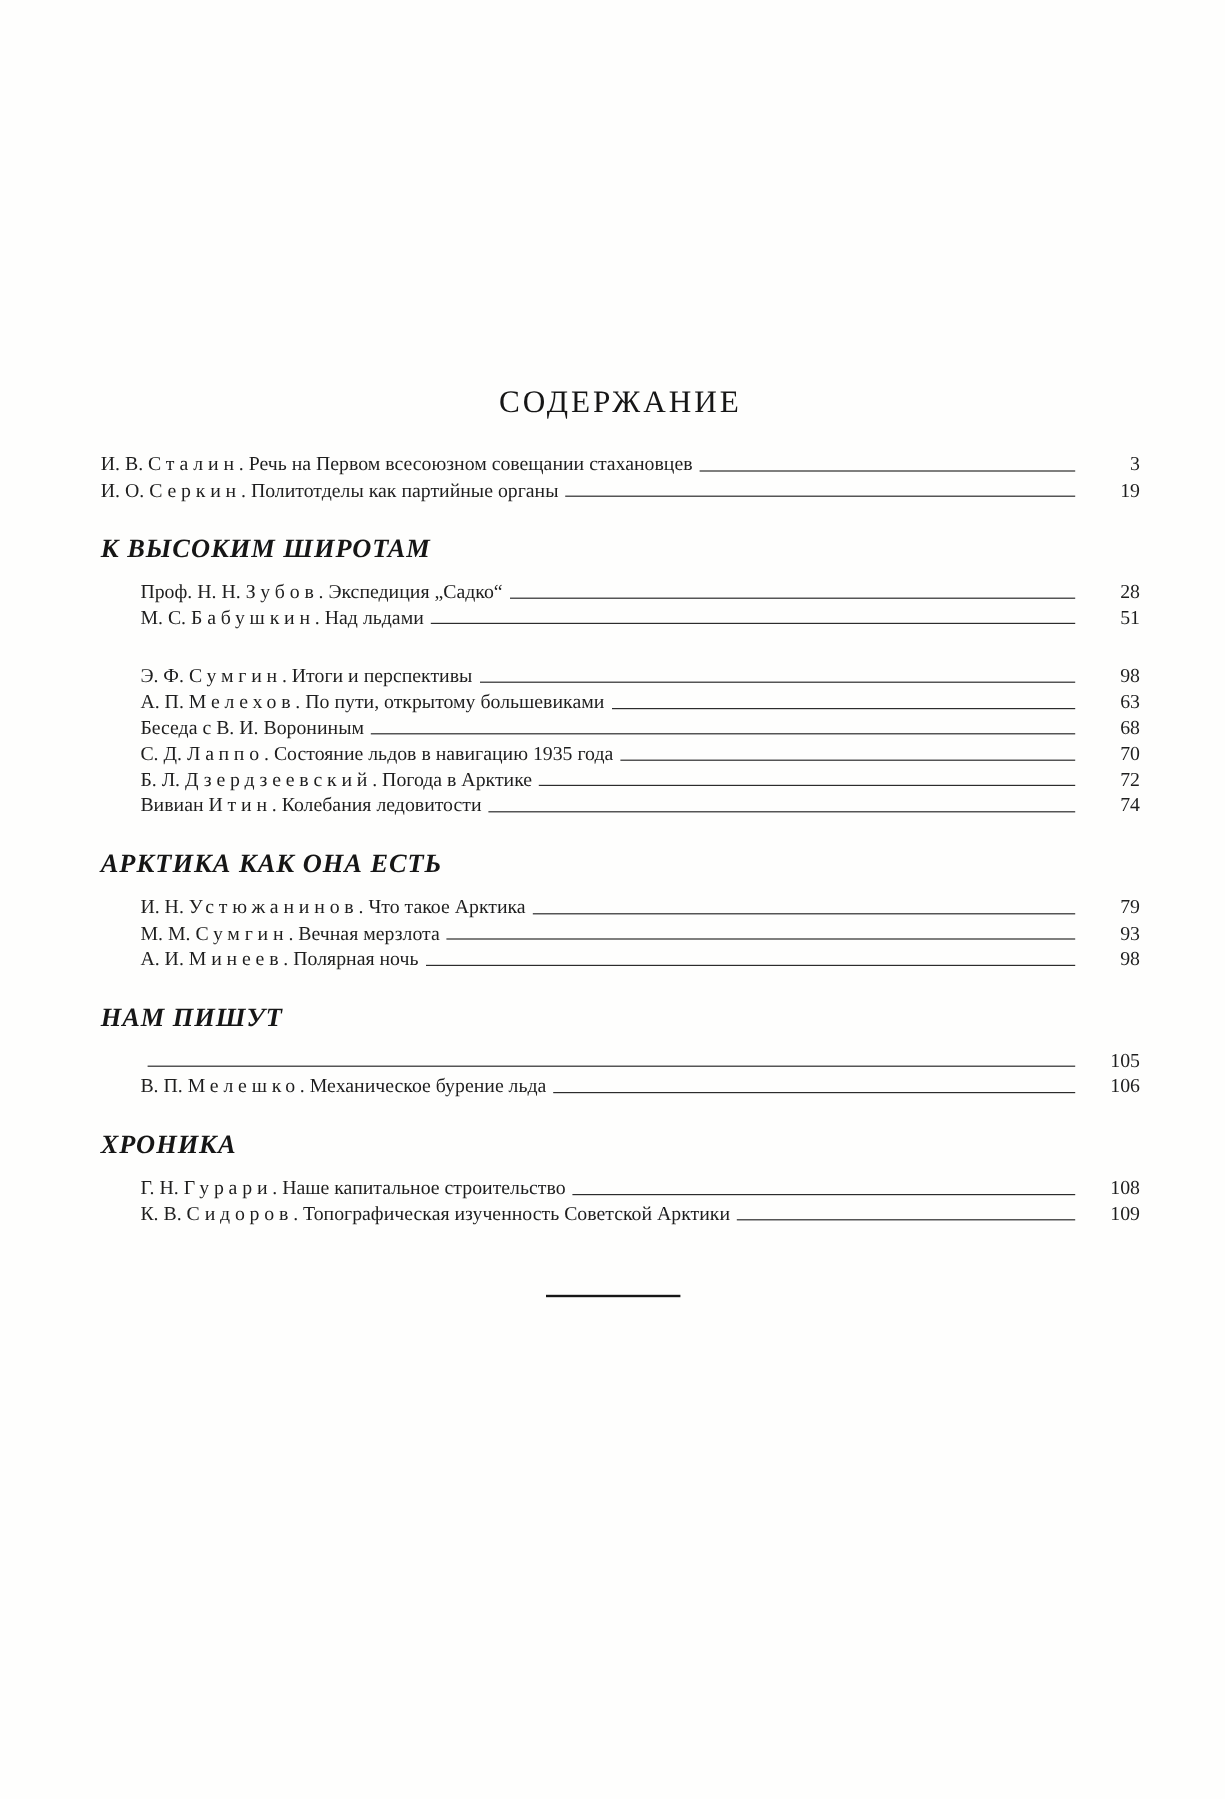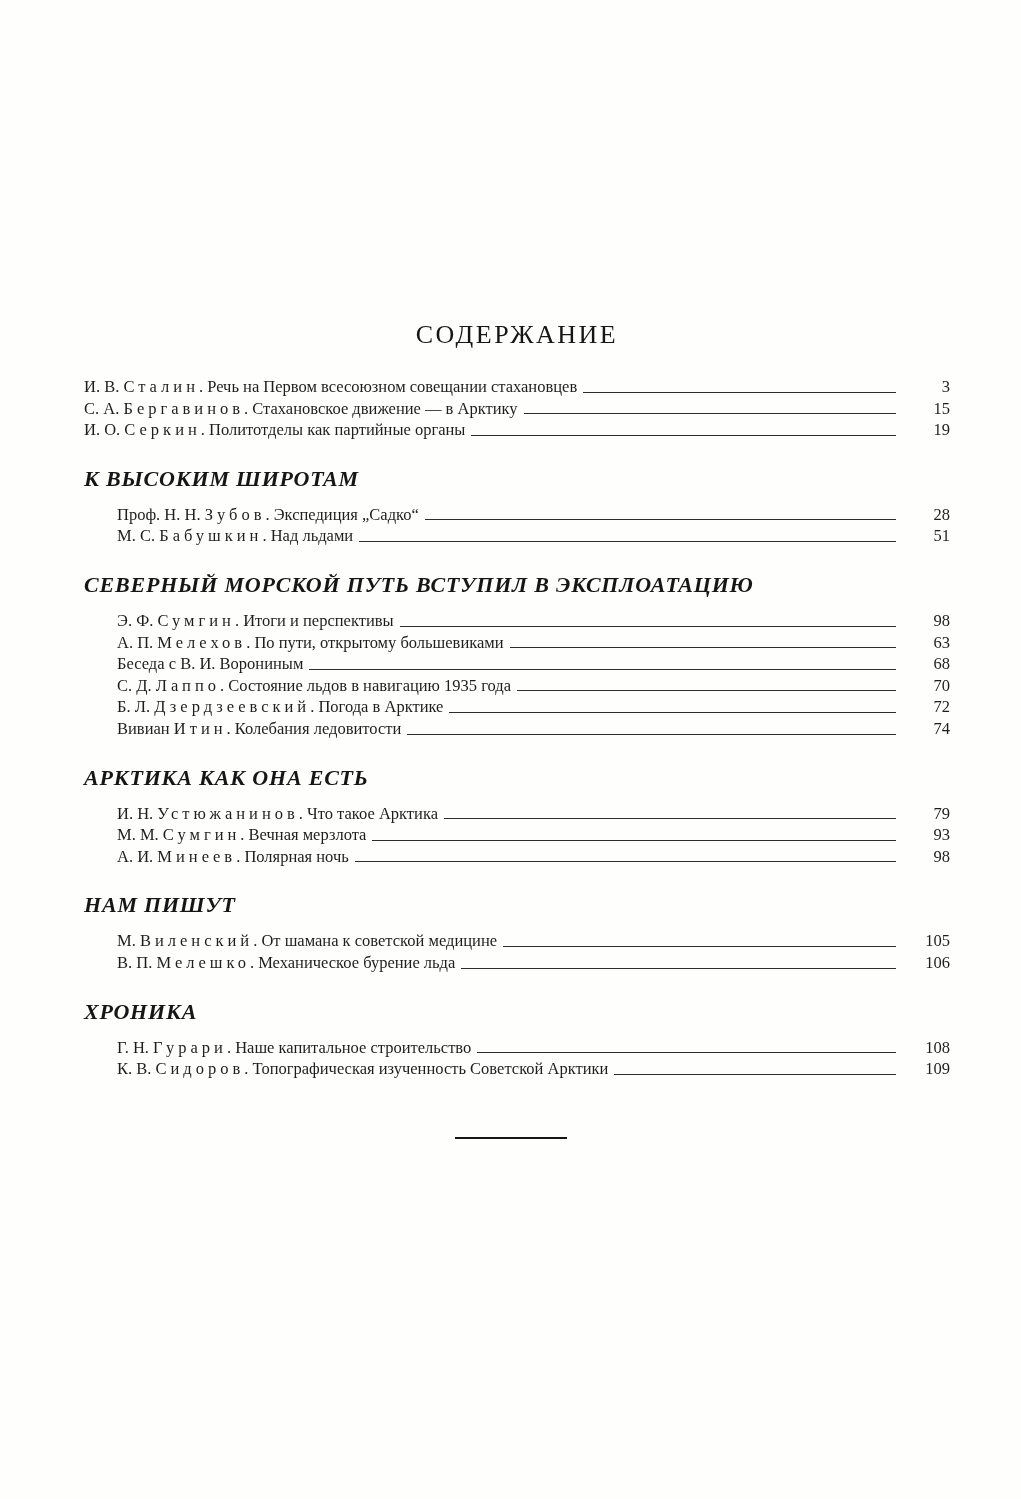--- a/index.html
+++ b/index.html
@@ -85,25 +85,20 @@
     <h1 class="page-title">СОДЕРЖАНИЕ</h1>
     <div class="toc" id="toc-root">
         <div class="toc-section">
           <div class="entries">
             <div class="toc-entry">
               <span class="entry-text"><span>И. В. </span><span class="spaced-name">Сталин</span><span>. Речь на Первом всесоюзном совещании стахановцев</span></span>
               <span class="leader"></span>
               <span class="page-num">3</span>
             </div>
             <div class="toc-entry">
-              <span class="entry-text"><span>С. А. </span><span class="spaced-name">Бергавинов</span><span>. Стахановское движение — в Арктику</span></span>
-              <span class="leader"></span>
-              <span class="page-num">15</span>
-            </div>
-            <div class="toc-entry">
               <span class="entry-text"><span>И. О. </span><span class="spaced-name">Серкин</span><span>. Политотделы как партийные органы</span></span>
               <span class="leader"></span>
               <span class="page-num">19</span>
             </div>
           </div>
         </div>
         <div class="toc-section with-header indented">
           <div class="section-header">К ВЫСОКИМ ШИРОТАМ</div>
           <div class="entries">
             <div class="toc-entry">
@@ -112,21 +107,20 @@
               <span class="page-num">28</span>
             </div>
             <div class="toc-entry">
               <span class="entry-text"><span>М. С. </span><span class="spaced-name">Бабушкин</span><span>. Над льдами</span></span>
               <span class="leader"></span>
               <span class="page-num">51</span>
             </div>
           </div>
         </div>
         <div class="toc-section with-header indented">
-          <div class="section-header">СЕВЕРНЫЙ МОРСКОЙ ПУТЬ ВСТУПИЛ В ЭКСПЛОАТАЦИЮ</div>
           <div class="entries">
             <div class="toc-entry">
               <span class="entry-text"><span>Э. Ф. </span><span class="spaced-name">Сумгин</span><span>. Итоги и перспективы</span></span>
               <span class="leader"></span>
               <span class="page-num">98</span>
             </div>
             <div class="toc-entry">
               <span class="entry-text"><span>А. П. </span><span class="spaced-name">Мелехов</span><span>. По пути, открытому большевиками</span></span>
               <span class="leader"></span>
               <span class="page-num">63</span>
@@ -170,21 +164,20 @@
               <span class="entry-text"><span>А. И. </span><span class="spaced-name">Минеев</span><span>. Полярная ночь</span></span>
               <span class="leader"></span>
               <span class="page-num">98</span>
             </div>
           </div>
         </div>
         <div class="toc-section with-header indented">
           <div class="section-header">НАМ ПИШУТ</div>
           <div class="entries">
             <div class="toc-entry">
-              <span class="entry-text"><span>М. </span><span class="spaced-name">Виленский</span><span>. От шамана к советской медицине</span></span>
               <span class="leader"></span>
               <span class="page-num">105</span>
             </div>
             <div class="toc-entry">
               <span class="entry-text"><span>В. П. </span><span class="spaced-name">Мелешко</span><span>. Механическое бурение льда</span></span>
               <span class="leader"></span>
               <span class="page-num">106</span>
             </div>
           </div>
         </div>

